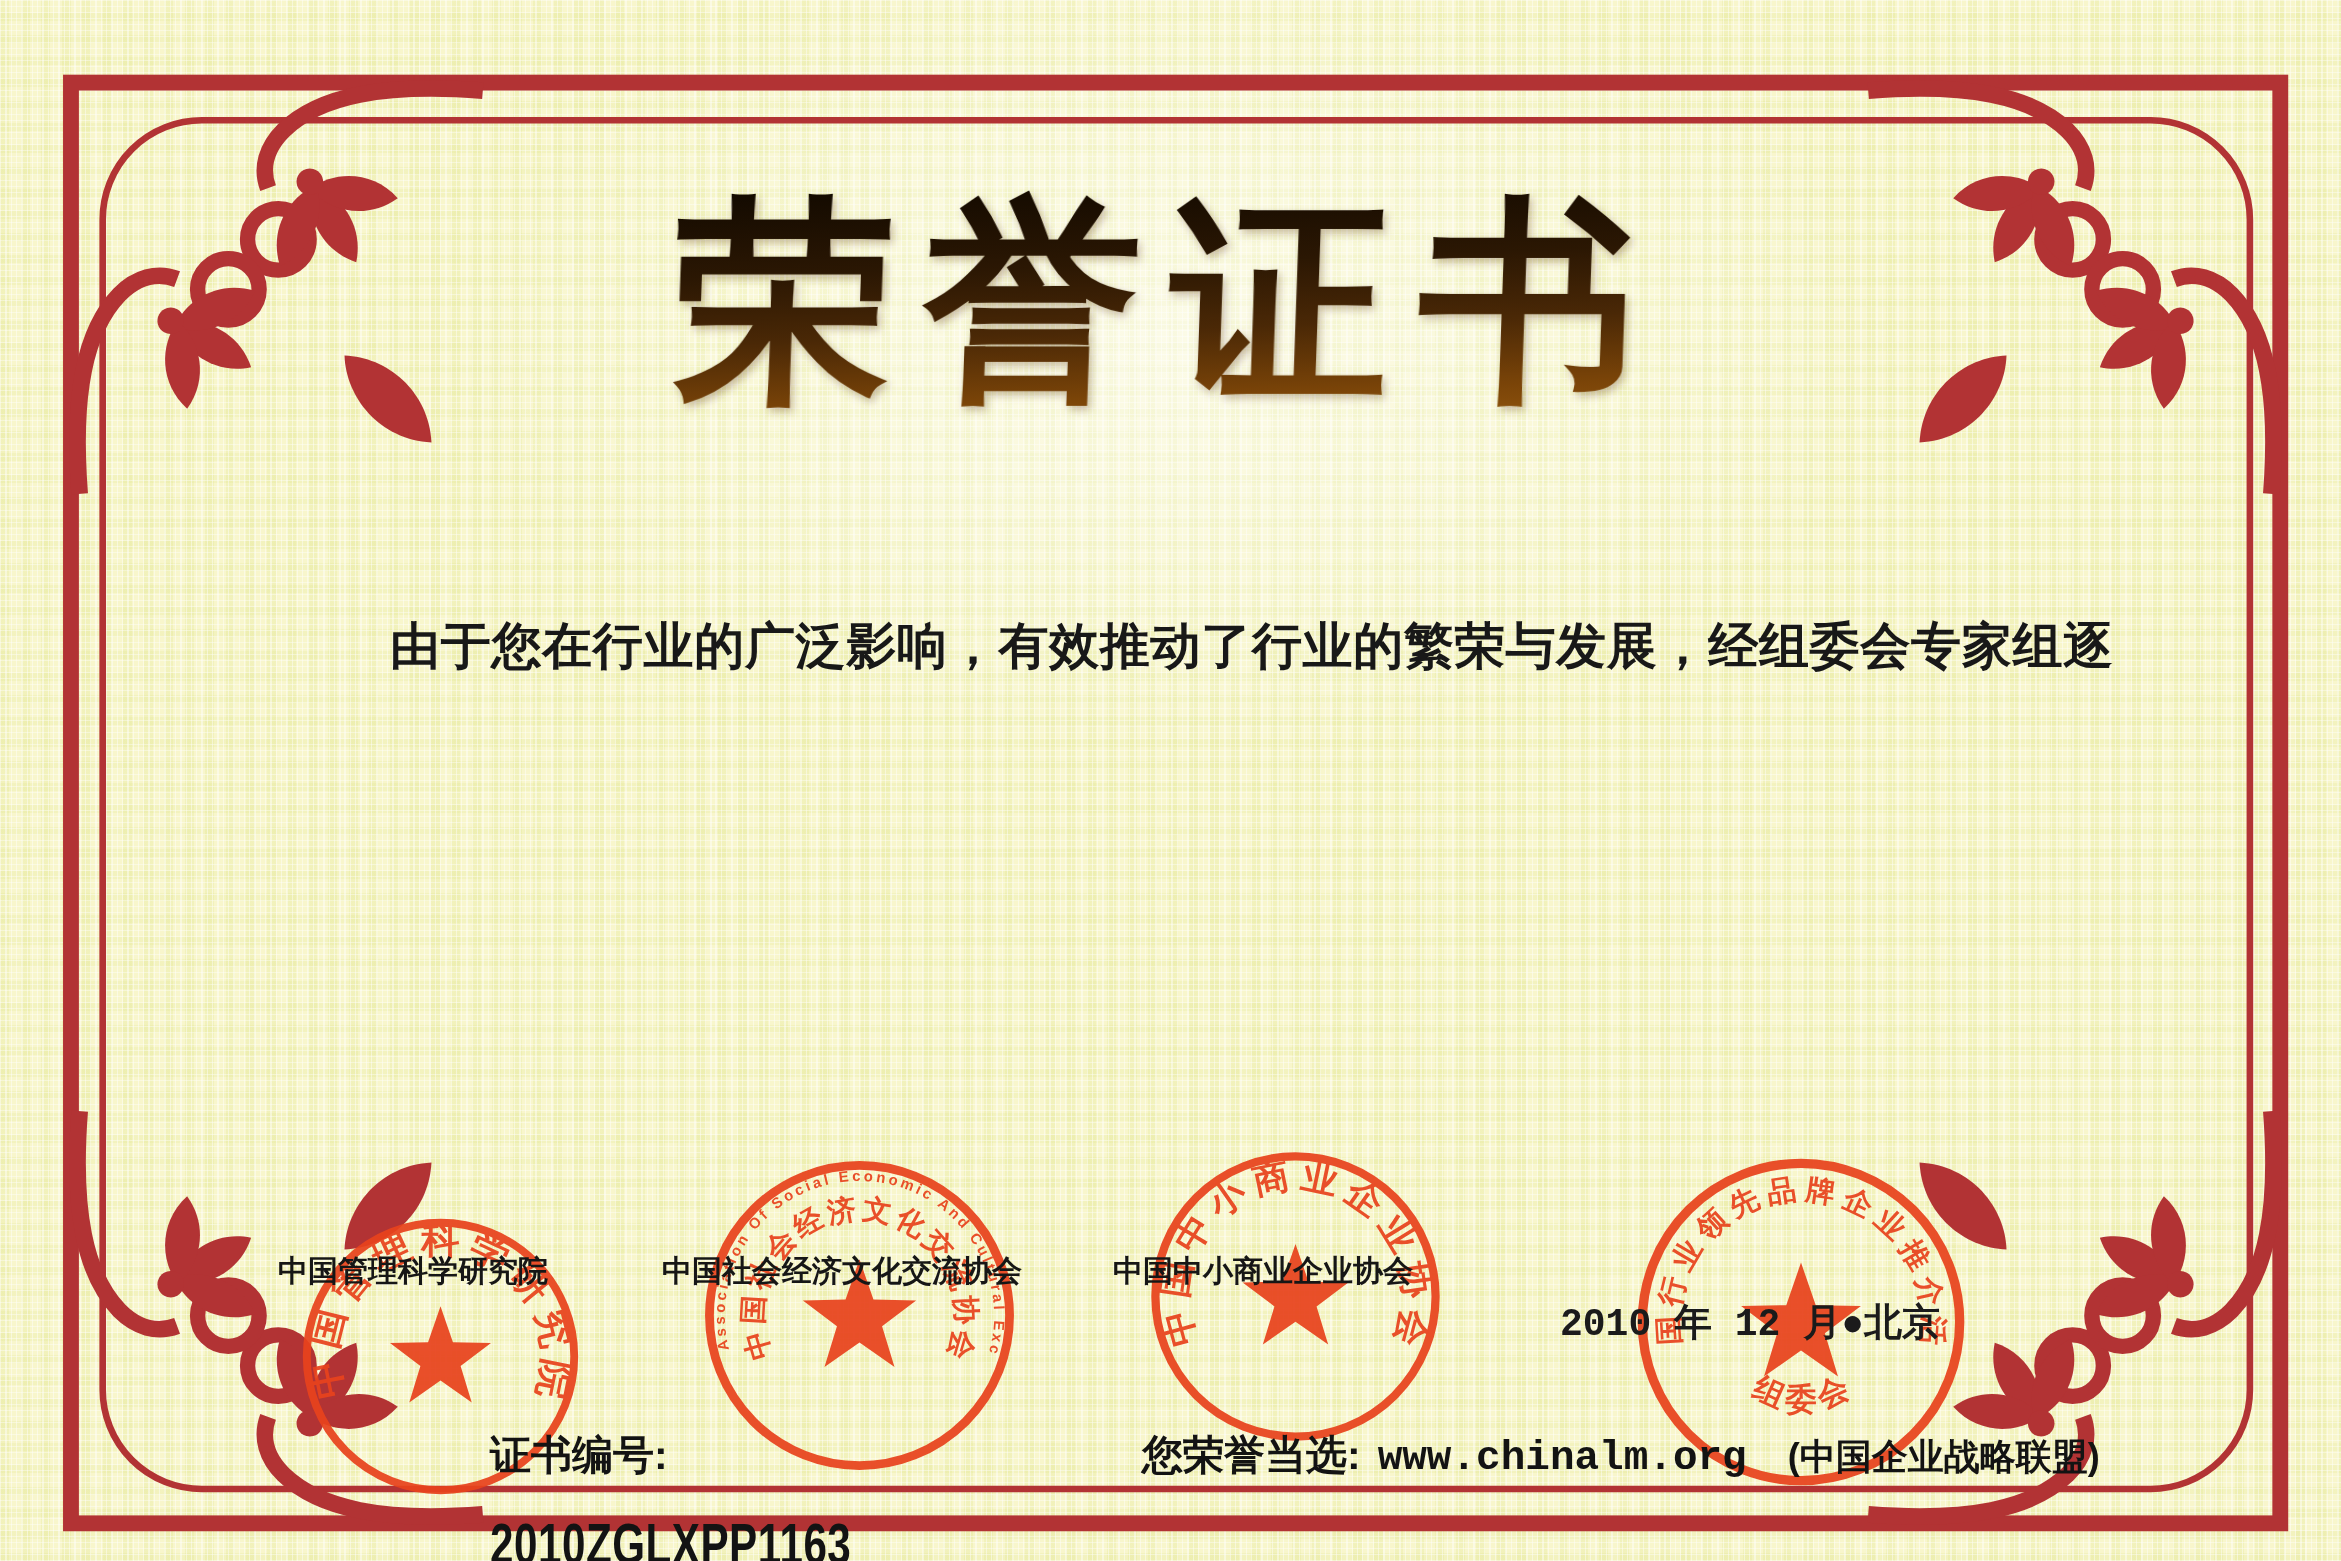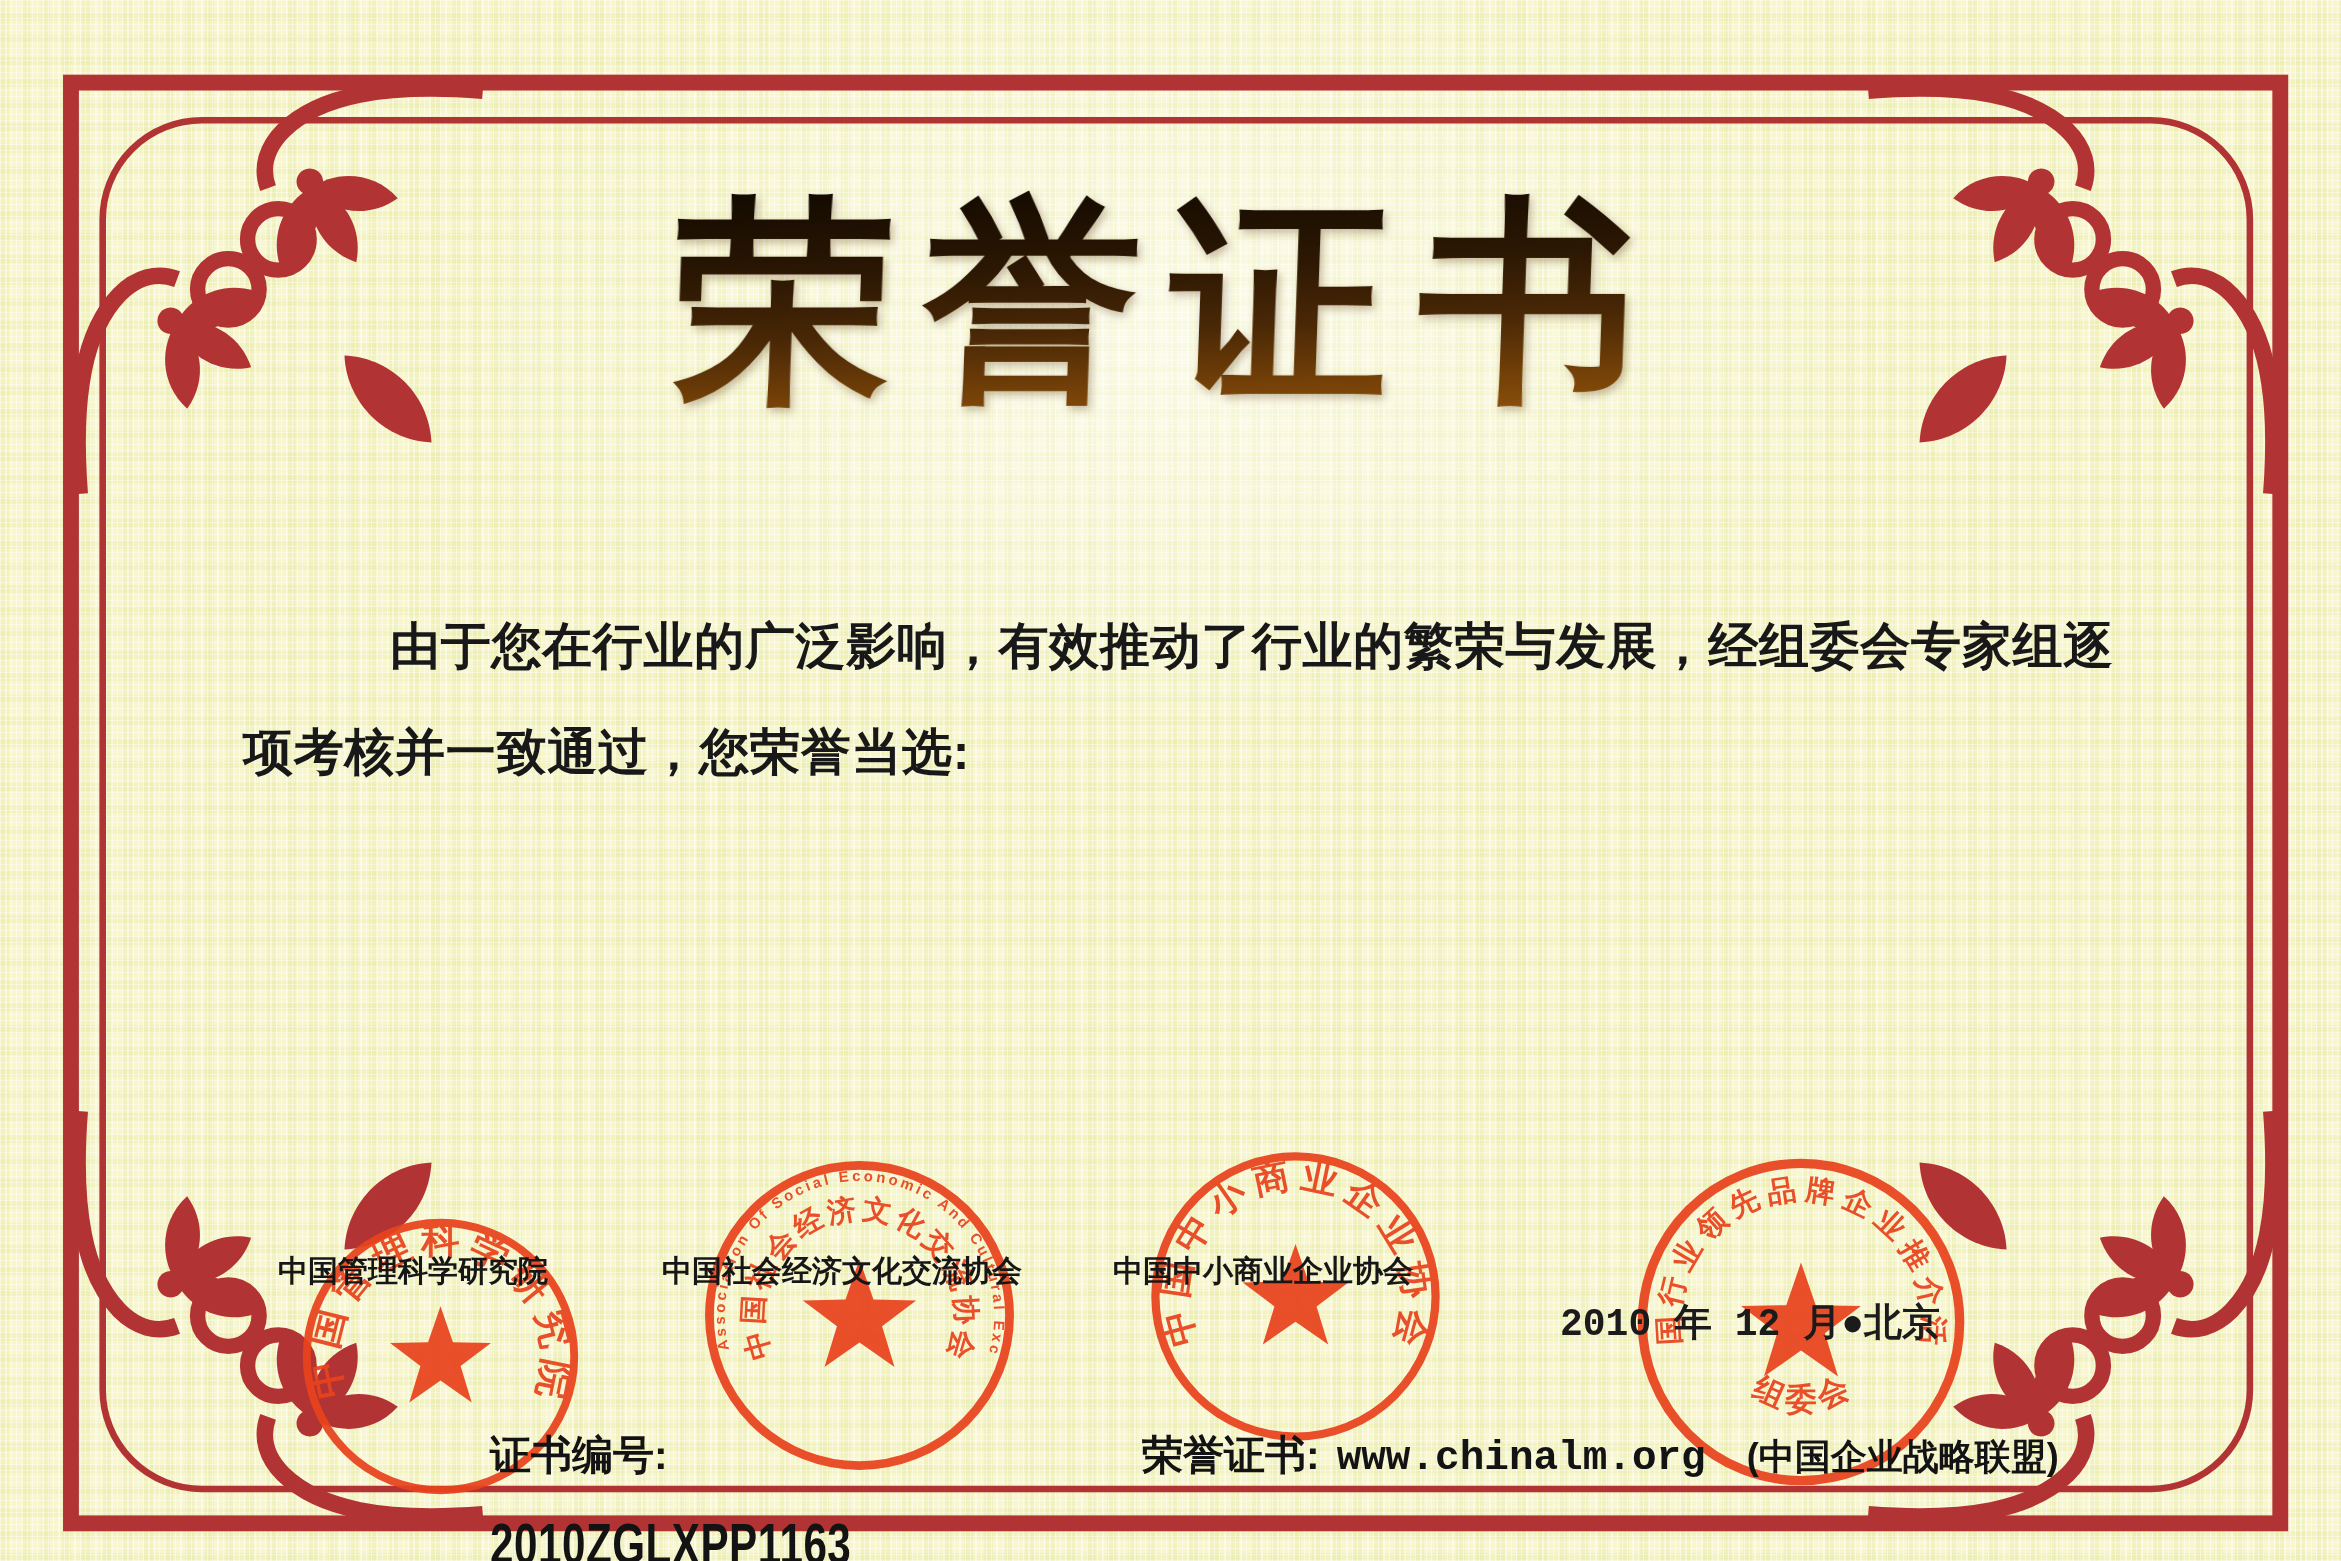--- a/index.html
+++ b/index.html
@@ -126,21 +126,20 @@
   <svg class="corner" id="c-bl" viewBox="0 0 660 660">
       <use href="#orn"></use>
     </svg>
   <svg class="corner" id="c-br" viewBox="0 0 660 660">
       <use href="#orn"></use>
     </svg>
 
   <div class="title">荣誉证书</div>
 
   <div class="body-line" id="body1">由于您在行业的广泛影响，有效推动了行业的繁荣与发展，经组委会专家组逐</div>
-  <div class="body-line" id="body2">项考核并一致通过，您荣誉当选:</div>
 
 
   <svg class="seal" id="seal1" viewBox="0 0 600 600">
     <defs>
         <path id="s1arc" d="M 102.7,371.8 A 210,210 0 1 1 497.4,371.8"></path>
       </defs>
     <circle cx="300" cy="300" r="272" fill="none" stroke="var(--seal-red)" stroke-width="16"></circle>
     <polygon fill="var(--seal-red)" points="300,198 325.3,271.2 402.7,272.6 340.9,319.3 363.5,393.4 300,349 236.5,393.4 259.1,319.3 197.3,272.6 274.7,271.2"></polygon>
     <text font-size="78" fill="var(--seal-red)"><textPath href="#s1arc" startOffset="50%" text-anchor="middle" textLength="820" lengthAdjust="spacing">中国管理科学研究院</textPath></text>
   </svg>
@@ -179,19 +178,19 @@
   <div class="issuer-label" id="lab1">中国管理科学研究院</div>
   <div class="issuer-label" id="lab2">中国社会经济文化交流协会</div>
   <div class="issuer-label" id="lab3">中国中小商业企业协会</div>
   <div class="issue-date">2010 年 12 月●北京</div>
 
   <div class="footer-row" id="cert-no-row">
     <span class="cjk-footer">证书编号:</span>
     <span class="cert-number">2010ZGLXPP1163</span>
   </div>
   <div class="footer-row" id="site-row">
-    <span class="cjk-footer">荣誉证书:</span>
+    <span class="cjk-footer">您荣誉当选:</span>
     <span class="site-url">www.chinalm.org</span>
     <span class="site-note">(中国企业战略联盟)</span>
   </div>
 
 </div>
 
 
 </body></html>

